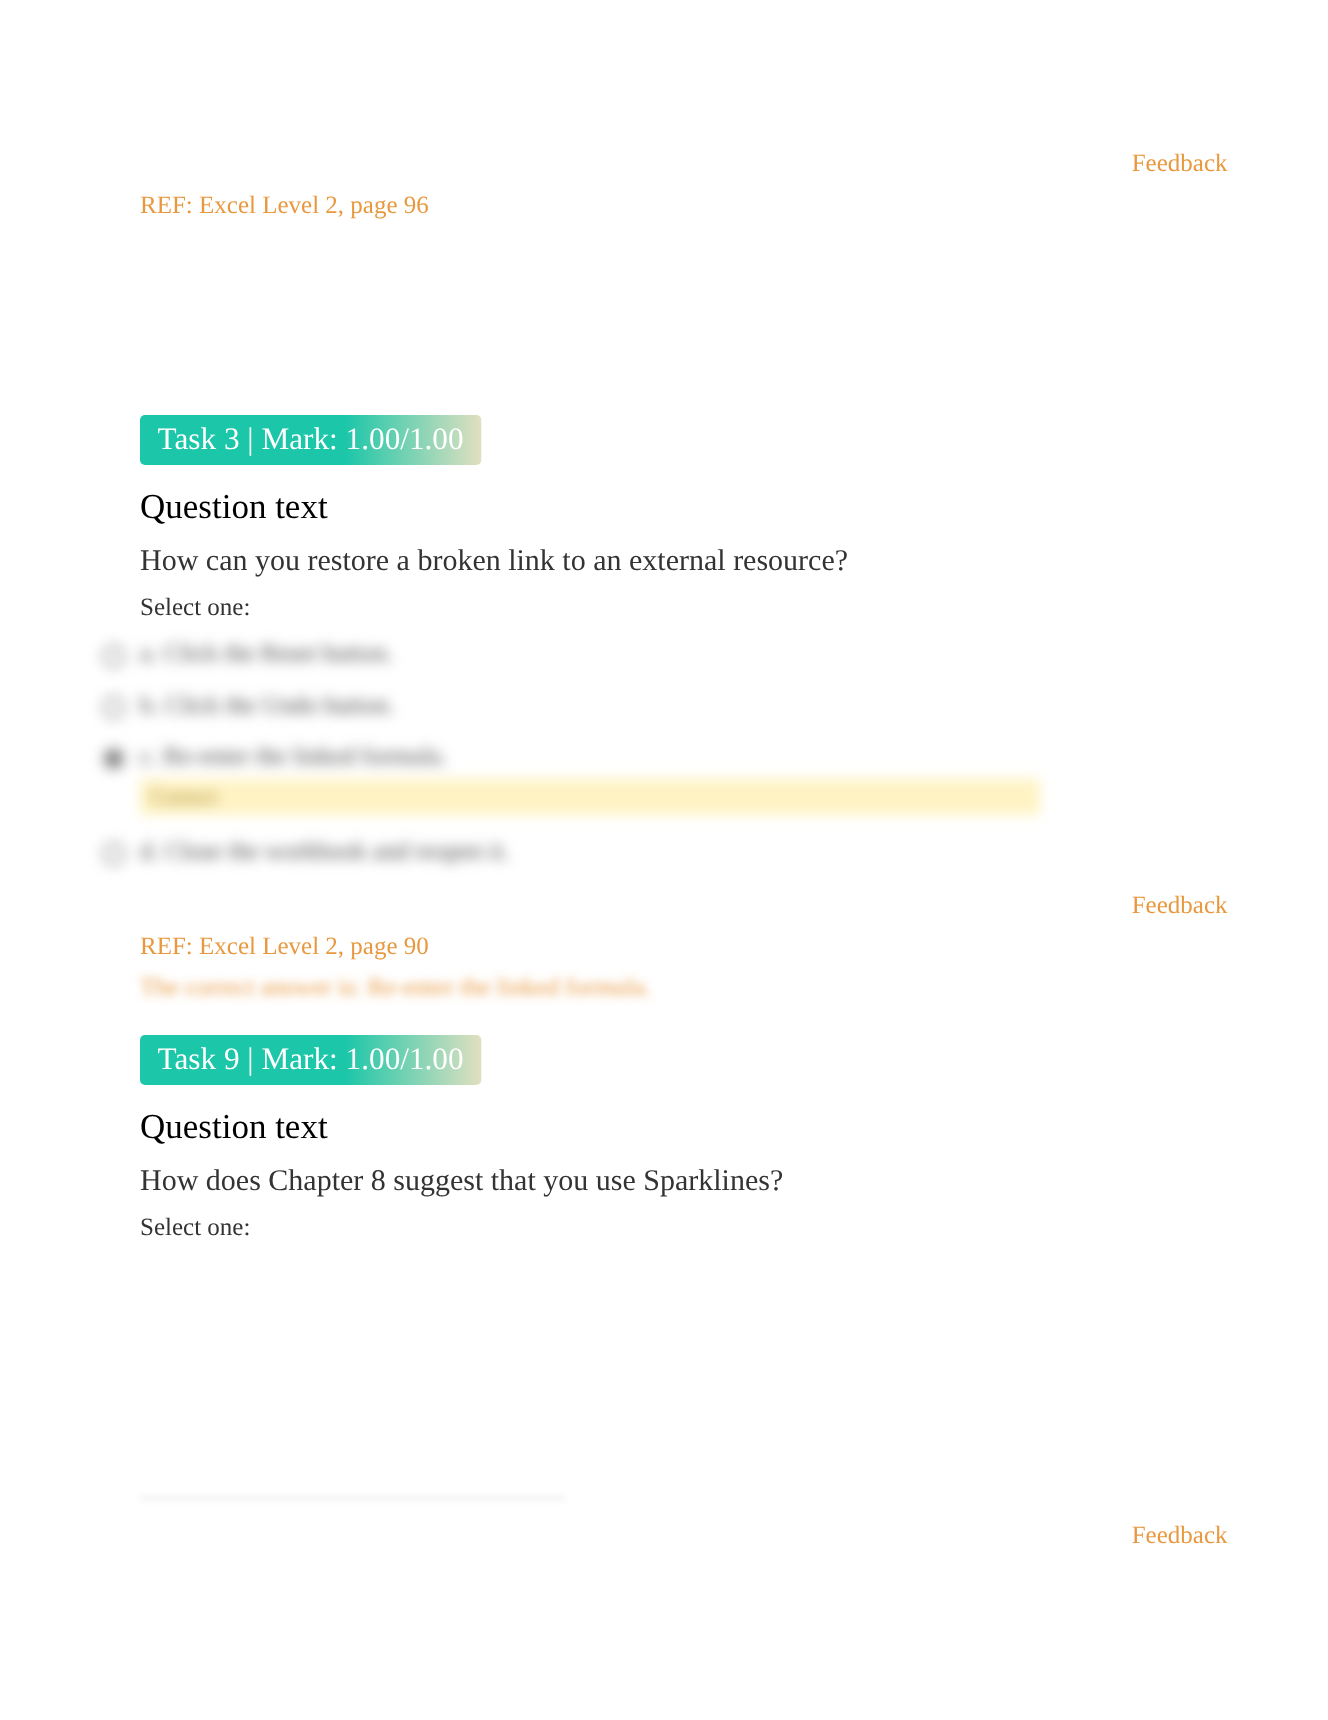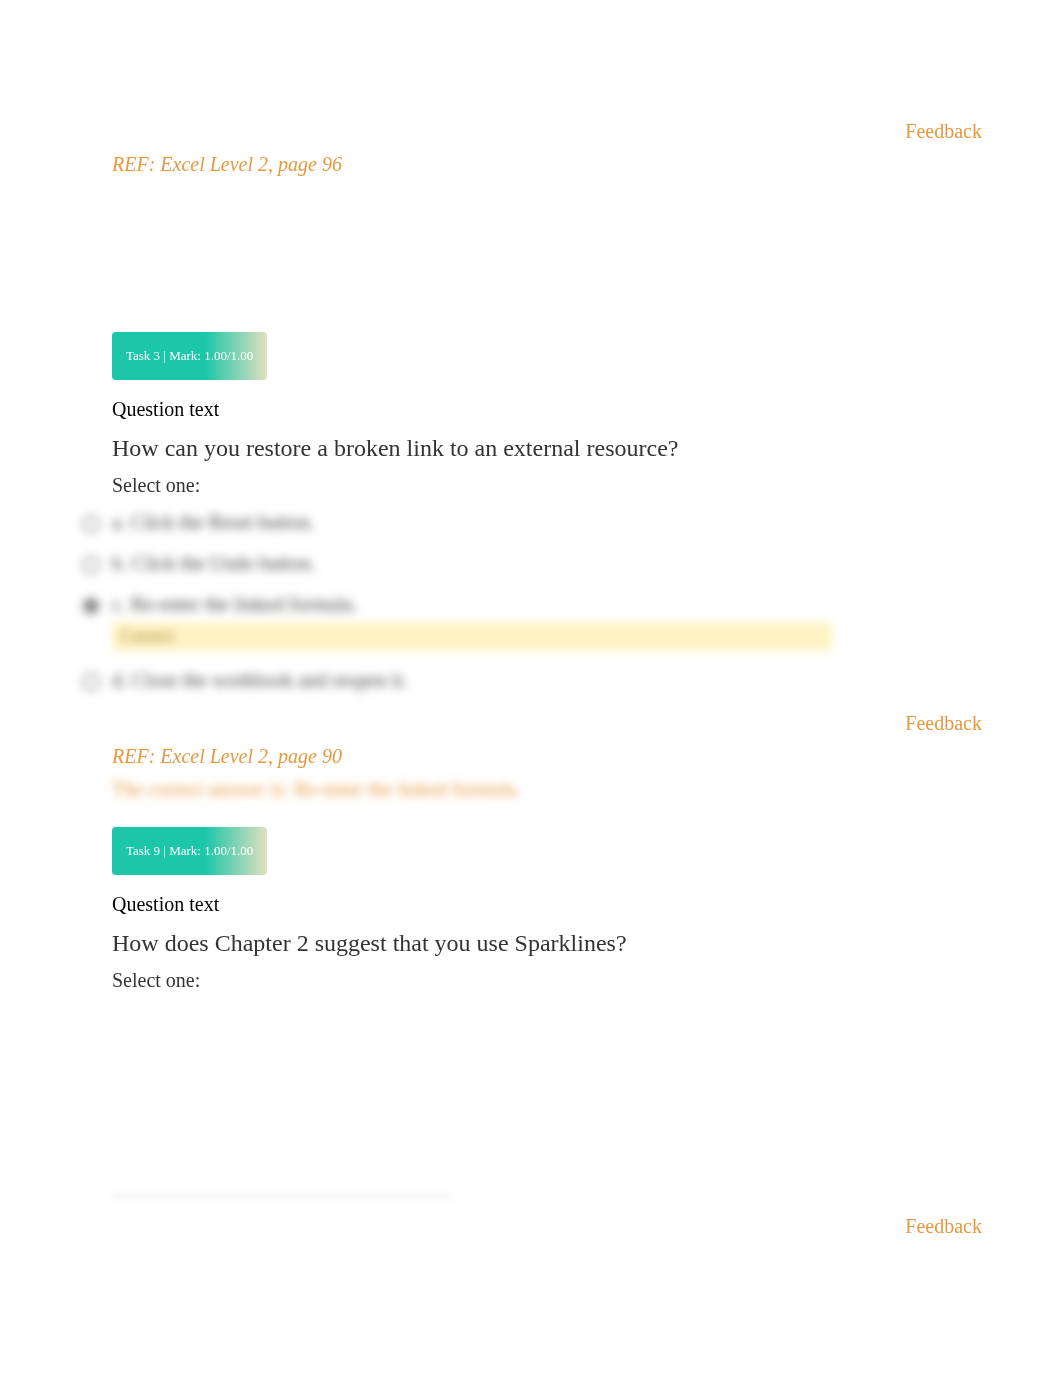--- a/index.html
+++ b/index.html
@@ -17,41 +17,40 @@
     .feedback-heading {
       color: #e8983f;
       font-size: 20px;
       margin-bottom: 10px;
       text-align: right;
     }
     .feedback-ref {
       color: #e8983f;
       font-size: 20px;
       margin-bottom: 10px;
-      font-style: italic;
     }
     .feedback-correct {
       color: #e8983f;
       font-size: 20px;
       margin-bottom: 10px;
       filter: blur(4px);
     }
     .task-badge {
       display: inline-block;
       background: linear-gradient(90deg, #1cc6a8 0%, #1cc6a8 60%, #e0e0c0 100%);
       color: #ffffff;
-      padding: 16px 14px;
-      font-size: 13px;
+      padding: 6px 14px;
+      font-size: 25px;
       border-radius: 4px;
       margin-top: 16px;
       margin-bottom: 18px;
     }
     .question-heading {
       color: #000000;
-      font-size: 20px;
+      font-size: 28px;
       margin-bottom: 14px;
     }
     .question-text {
       color: #333333;
       font-size: 24px;
       margin-bottom: 12px;
     }
     .prompt {
       color: #333333;
       font-size: 20px;
@@ -166,21 +165,21 @@
   <div>
     <div class="feedback-heading">Feedback</div>
     <div class="feedback-ref">REF: Excel Level 2, page 90</div>
     <div class="feedback-correct">The correct answer is: Re-enter the linked formula.</div>
   </div>
 </div>
 
 <div>
   <div class="task-badge">Task 9 | Mark: 1.00/1.00</div>
   <div class="question-heading">Question text</div>
-  <div class="question-text">How does Chapter 2 suggest that you use Sparklines?</div>
+  <div class="question-text">How does Chapter 8 suggest that you use Sparklines?</div>
   <div class="prompt">Select one:</div>
 
   <div class="blurred-options-area"></div>
   <hr class="blurred-hr">
 
   <div>
     <div class="feedback-heading">Feedback</div>
   </div>
 </div>
 

